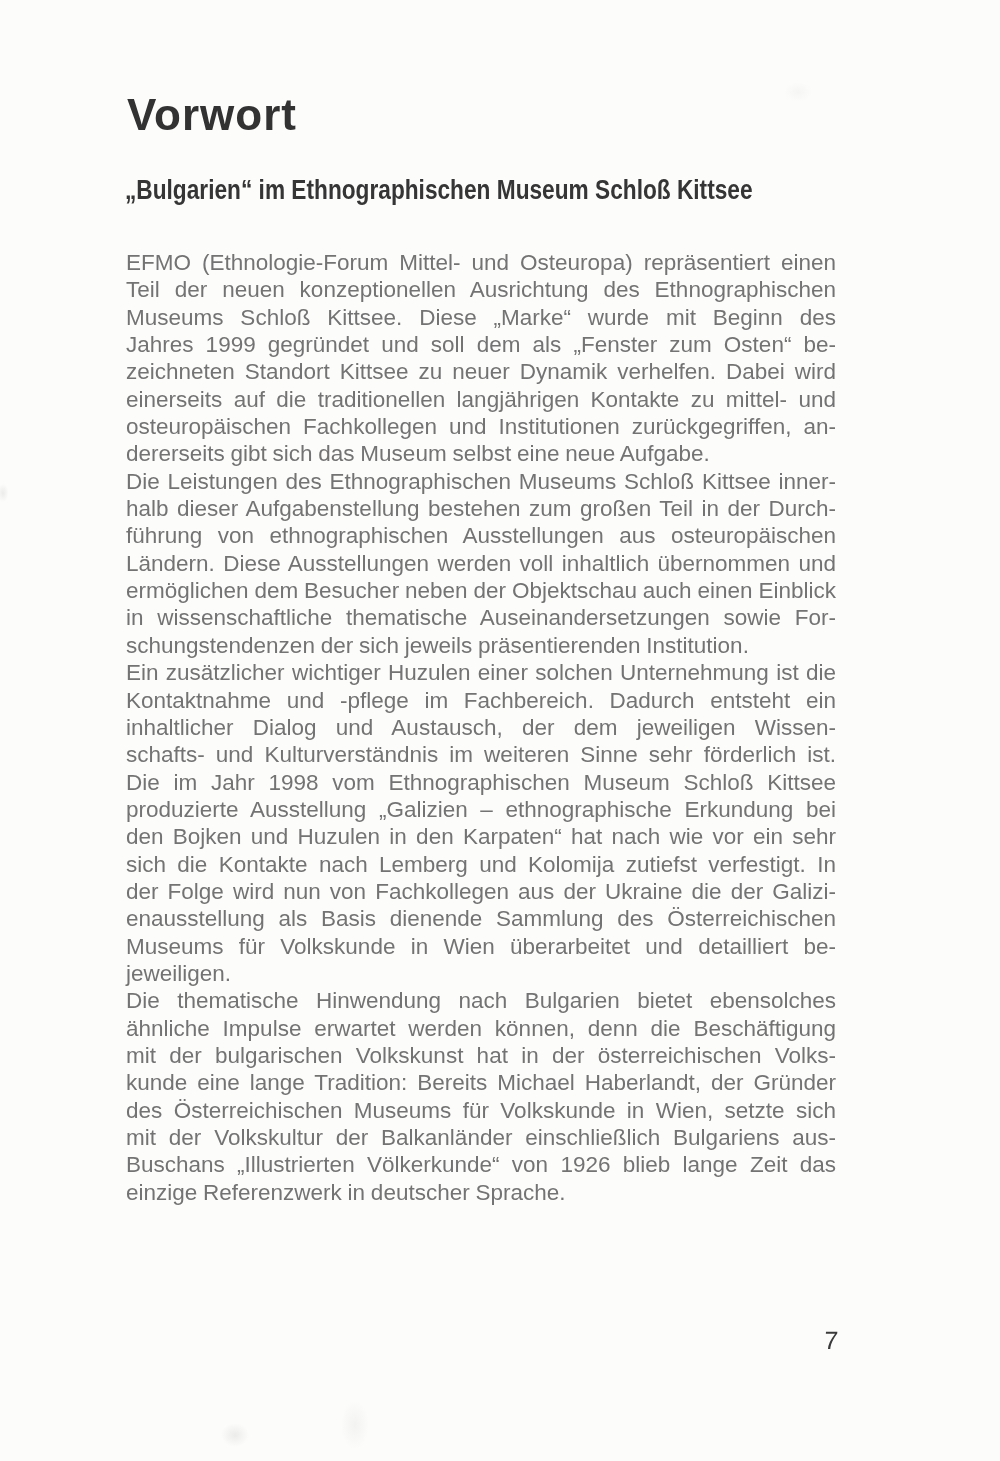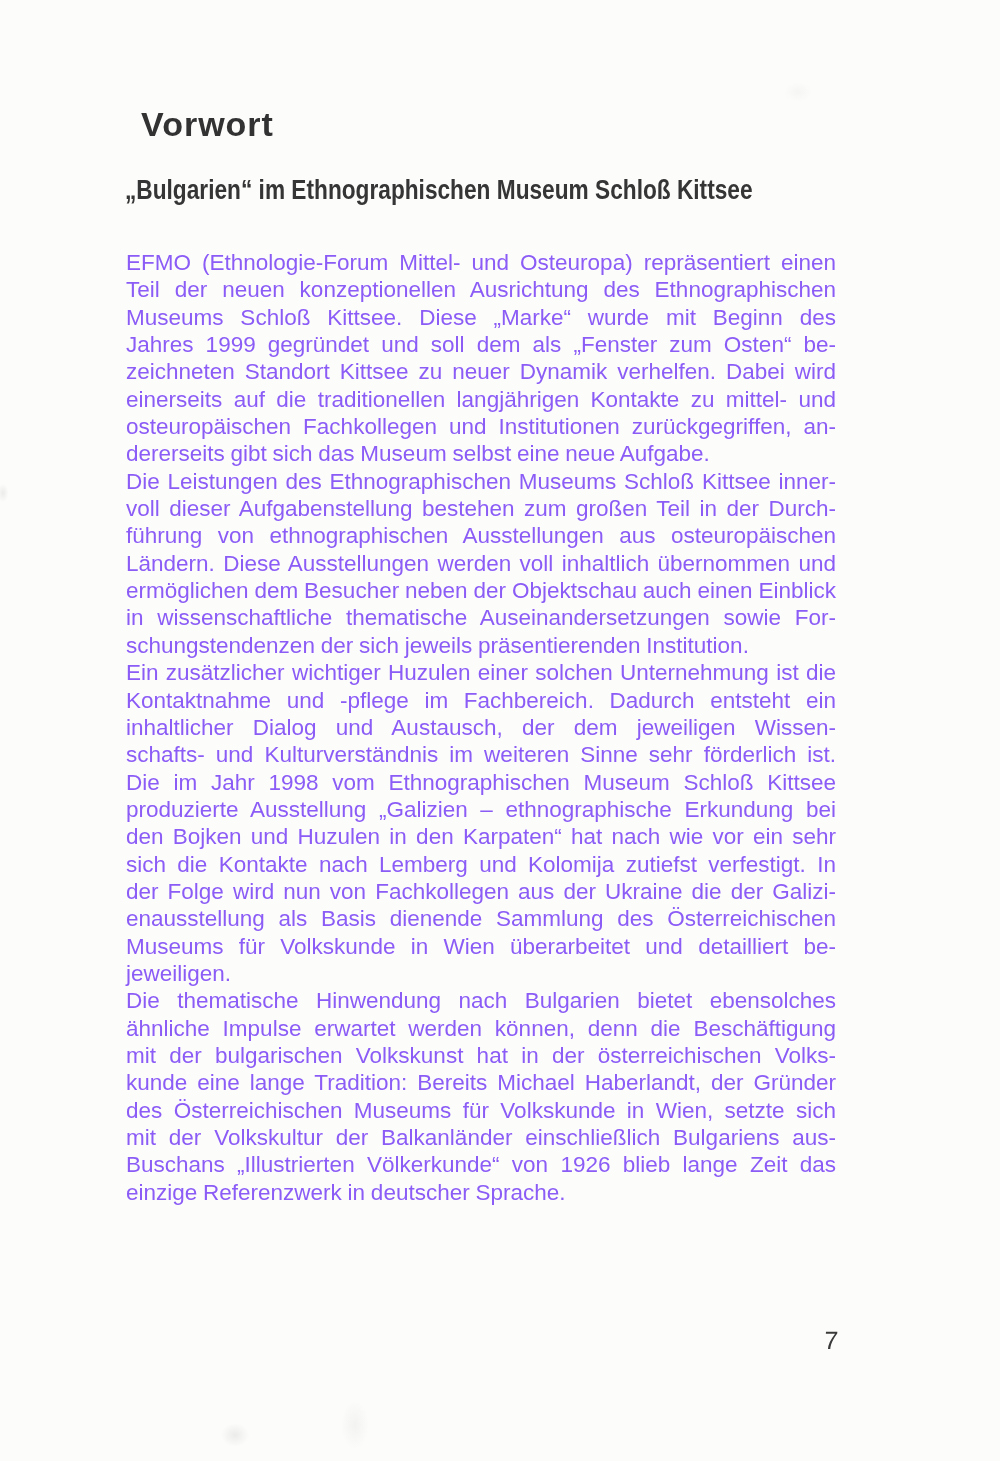--- a/index.html
+++ b/index.html
@@ -14,22 +14,22 @@
     height: 1461px;
     background: #fcfcfb;
     overflow: hidden;
     font-family: "Liberation Sans", sans-serif;
     color: #3b3b3b;
   }
   .title {
     position: absolute;
     left: 125px;
     top: 91px;
-    margin: 16px;
-    font-size: 34px;
+    margin: 2px;
+    font-size: 44px;
     line-height: 1;
     font-weight: 700;
     letter-spacing: 1px;
     color: #323232;
     white-space: nowrap;
   }
   .subtitle {
     position: absolute;
     left: 125px;
     top: 176px;
@@ -43,21 +43,21 @@
     transform-origin: left top;
   }
   .body-text {
     position: absolute;
     left: 126px;
     top: 249px;
     width: 710px;
     font-size: 22.5px;
     line-height: 27.35px;
     font-weight: 400;
-    color: #8b5cf6;
+    color: #737373;
   }
   .paragraph {
     margin: 0;
     padding: 0;
   }
   .line {
     text-align: justify;
     text-align-last: justify;
     word-spacing: -0.5px;
     hyphens: none;
@@ -99,21 +99,21 @@
         <div class="line">Teil der neuen konzeptionellen Ausrichtung des Ethnographischen</div>
         <div class="line">Museums Schloß Kittsee. Diese „Marke“ wurde mit Beginn des</div>
         <div class="line">Jahres 1999 gegründet und soll dem als „Fenster zum Osten“ be-</div>
         <div class="line">zeichneten Standort Kittsee zu neuer Dynamik verhelfen. Dabei wird</div>
         <div class="line">einerseits auf die traditionellen langjährigen Kontakte zu mittel- und</div>
         <div class="line">osteuropäischen Fachkollegen und Institutionen zurückgegriffen, an-</div>
         <div class="line">dererseits gibt sich das Museum selbst eine neue Aufgabe.</div>
       </div>
       <div class="paragraph">
         <div class="line">Die Leistungen des Ethnographischen Museums Schloß Kittsee inner-</div>
-        <div class="line">voll dieser Aufgabenstellung bestehen zum großen Teil in der Durch-</div>
+        <div class="line">halb dieser Aufgabenstellung bestehen zum großen Teil in der Durch-</div>
         <div class="line">führung von ethnographischen Ausstellungen aus osteuropäischen</div>
         <div class="line">Ländern. Diese Ausstellungen werden voll inhaltlich übernommen und</div>
         <div class="line">ermöglichen dem Besucher neben der Objektschau auch einen Einblick</div>
         <div class="line">in wissenschaftliche thematische Auseinandersetzungen sowie For-</div>
         <div class="line">schungstendenzen der sich jeweils präsentierenden Institution.</div>
       </div>
       <div class="paragraph">
         <div class="line">Ein zusätzlicher wichtiger Huzulen einer solchen Unternehmung ist die</div>
         <div class="line">Kontaktnahme und -pflege im Fachbereich. Dadurch entsteht ein</div>
         <div class="line">inhaltlicher Dialog und Austausch, der dem jeweiligen Wissen-</div>

